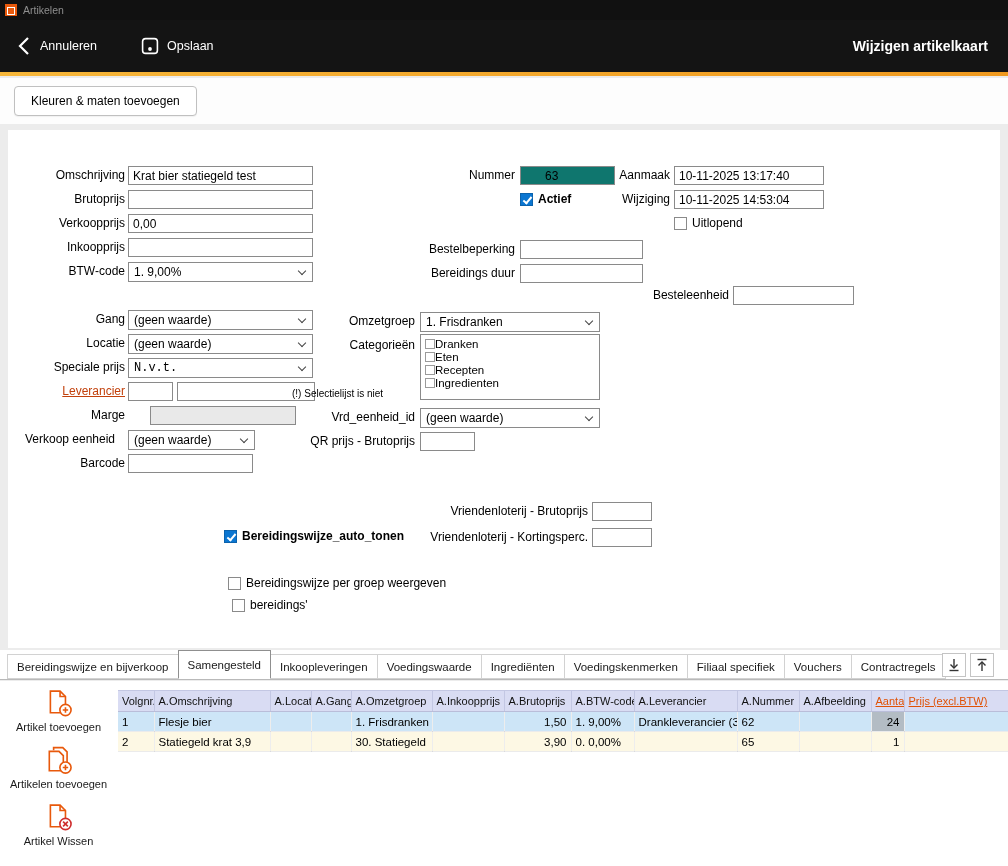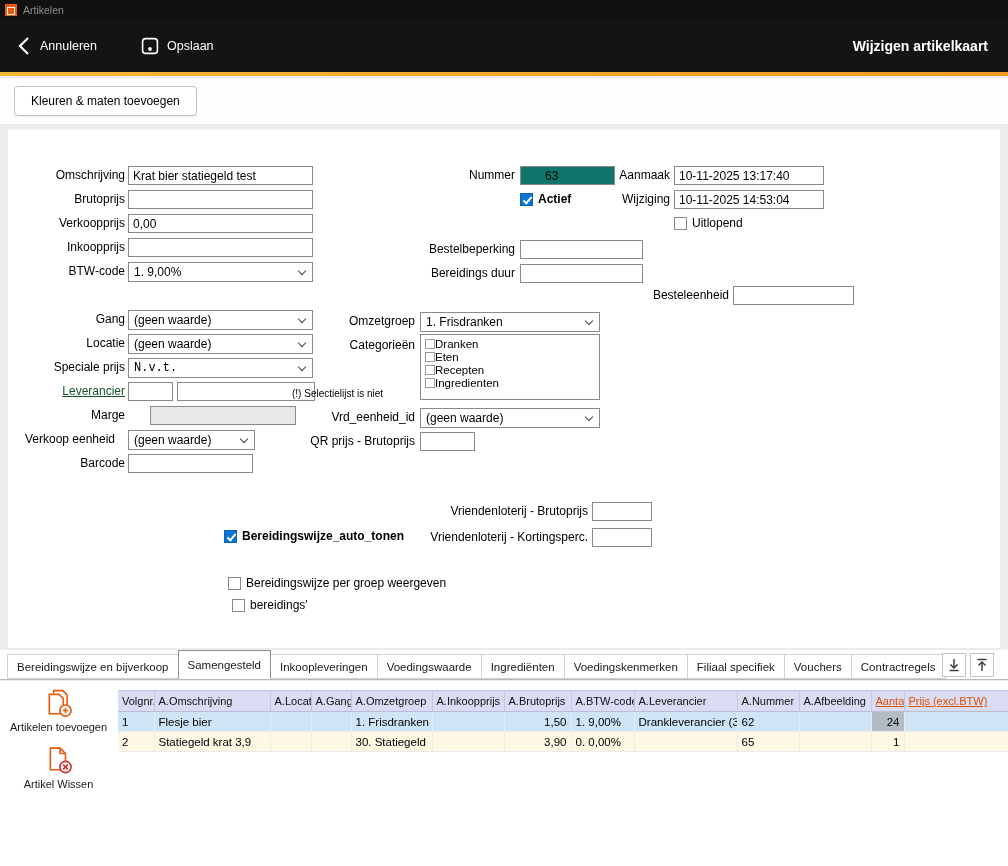--- a/index.html
+++ b/index.html
@@ -24,21 +24,21 @@
   .header-title { position:absolute; right:20px; font-size:14px; font-weight:bold; color:#fff; }
 
   
   .top-strip { position:absolute; left:0; top:78px; width:100%; height:46px; background:#fdfdfd; }
   .kleuren-btn { position:absolute; left:14px; top:8px; padding:7px 16px; background:#fff;
                  border:1px solid #c0c0c0; border-radius:4px; font-size:12px; box-shadow:0 1px 1px rgba(0,0,0,.05); }
 
   
   .main-panel { position:absolute; left:8px; top:130px; width:992px; height:518px; background:#fff; }
   .lbl { position:absolute; font-size:12px; text-align:right; white-space:nowrap; color:#000; }
-  .lbl-link { color:#14532d; text-decoration:underline; }
+  .lbl-link { color:#c2410c; text-decoration:underline; }
   .tin { position:absolute; height:19px; border:1px solid #8a8a8a; font-family:"Liberation Sans",sans-serif;
          font-size:12px; padding:0 4px; background:#fff; }
   .tin.gray { background:#0f766e;padding-left:24px; }
   .tin.disabled { background:#e9e9e9; }
   .combo { position:absolute; height:20px; border:1px solid #8a8a8a; background:#fff;
            font-size:12px; line-height:18px; padding:0 18px 0 5px; overflow:hidden; white-space:nowrap; }
   .combo::after { content:""; position:absolute; right:7px; top:5px; width:5px; height:5px;
                   border-right:1.4px solid #444; border-bottom:1.4px solid #444; transform:rotate(45deg); }
   .cbrow { position:absolute; display:flex; align-items:center; gap:5px; font-size:12px; white-space:nowrap; }
   .cb { width:13px; height:13px; border:1px solid #8a8a8a; background:#fff; display:inline-block;
@@ -247,20 +247,29 @@
           <line x1="8" y1="5" x2="8" y2="14" stroke="#333" stroke-width="1.4"></line>
           <polyline points="4.5,8.5 8,5 11.5,8.5" fill="none" stroke="#333" stroke-width="1.4"></polyline>
         </svg>
       </span>
     </div>
   </div>
 
   <div class="bottom">
 
     <div class="side">
+      <div class="side-btn">
+        <svg width="28" height="28" viewBox="0 0 26 26">
+          <path d="M5 2 h9 l5 5 v15 h-14 z" fill="#fff" stroke="#e8590c" stroke-width="1.5"></path>
+          <path d="M14 2 v5 h5" fill="none" stroke="#e8590c" stroke-width="1.5"></path>
+          <circle cx="19" cy="19.5" r="5.2" fill="#fff" stroke="#e8590c" stroke-width="1.5"></circle>
+          <path d="M19 17 v5 M16.5 19.5 h5" stroke="#e8590c" stroke-width="1.5"></path>
+        </svg>
+        <span>Artikel toevoegen</span>
+      </div>
       <div class="side-btn">
         <svg width="28" height="28" viewBox="0 0 26 26">
           <path d="M8 4 v-2.5 h8.5 l4 4 v13" fill="none" stroke="#e8590c" stroke-width="1.5"></path>
           <path d="M4 5 h9 l4 4 v14 h-13 z" fill="#fff" stroke="#e8590c" stroke-width="1.5"></path>
           <circle cx="19" cy="20" r="5.2" fill="#fff" stroke="#e8590c" stroke-width="1.5"></circle>
           <path d="M19 17.5 v5 M16.5 20 h5" stroke="#e8590c" stroke-width="1.5"></path>
         </svg>
         <span>Artikelen toevoegen</span>
       </div>
       <div class="side-btn">

